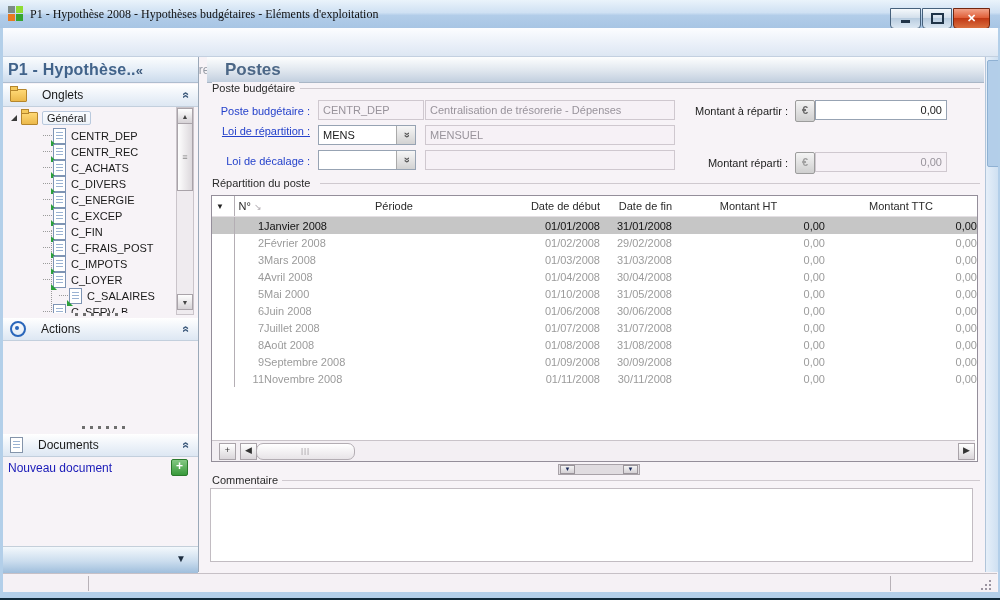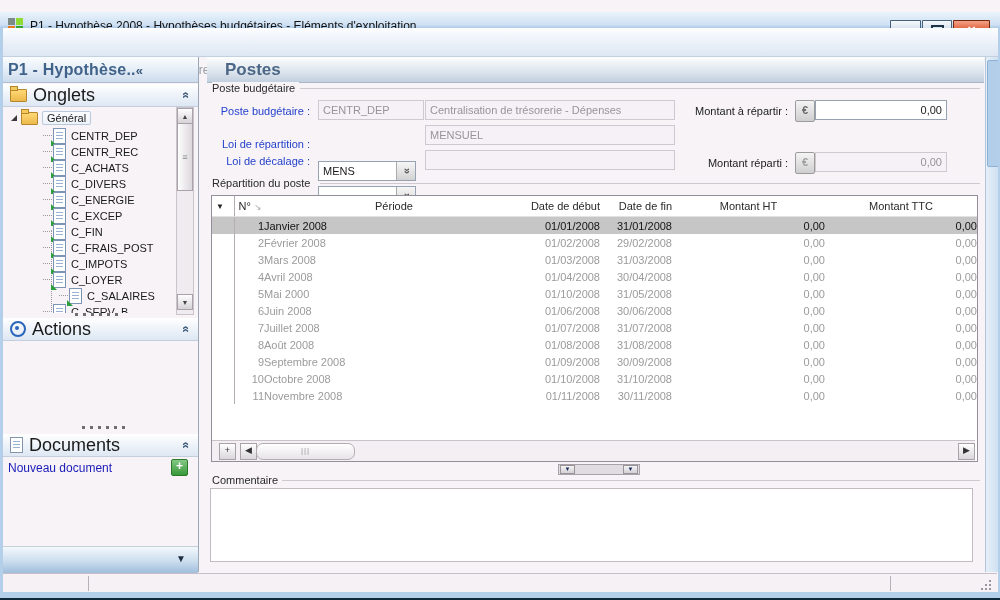--- a/index.html
+++ b/index.html
@@ -1,22 +1,22 @@
 <!DOCTYPE html>
 <html><head>
 <meta charset="utf-8">
 <style>
   html,body{margin:0;padding:0;background:#6a6a6a;font-family:"Liberation Sans",sans-serif;}
   .win{position:relative;width:1000px;height:600px;background:#f7f3f7;overflow:hidden;
        font-size:11px;color:#1a1a1a;}
   .abs{position:absolute;}
   
-  .titlebar{left:0;top:12px;width:1000px;height:28px;
+  .titlebar{left:0;top:0;width:1000px;height:28px;
     background:linear-gradient(#eaf3fb,#cfe1f3 45%,#b2cde9 55%,#a7c5e4);
-    border-bottom:1px solid #89a7c5;}
+    border-bottom:1px solid #89a7c5;font-family:Liberation Serif, serif;}
   .edge{background:#b3cfe9;}
   .edge-l{left:0;top:28px;width:3px;height:564px;}
   .edge-r{right:0;top:28px;width:2px;height:564px;}
   .edge-b{left:0;top:592px;width:1000px;height:6px;}
   .edge-bb{left:0;top:598px;width:1000px;height:2px;background:#10293a;}
   .appicon{left:8px;top:6px;width:16px;height:16px;}
   .appicon span{position:absolute;width:7px;height:7px;}
   .ai1{left:0;top:0;background:#7d8b88;}
   .ai2{left:8px;top:0;background:#8edc33;}
   .ai3{left:0;top:8px;background:#e87a20;}
@@ -75,21 +75,21 @@
   
   .side-title{left:3px;top:57px;width:195px;height:25px;
     background:linear-gradient(#fbfdfe,#e3ecf6 55%,#ccdbec);border-bottom:1px solid #aebdcf;
     line-height:25px;}
   .side-title b{font-size:16px;color:#41638a;padding-left:5px;letter-spacing:0.2px;}
   .chev{display:inline-block;font-weight:bold;color:#3d5a7c;}
   .chev-up{transform:rotate(90deg);}
   .chev-dn{transform:rotate(-90deg);}
   .phdr{left:3px;width:195px;height:22px;background:linear-gradient(#ffffff,#dde7f3);
     border-bottom:1px solid #c3cfdd;display:flex;align-items:center;}
-  .phdr .lbl{font-size:18px;margin-left:6px;flex:1;}
+  .phdr .lbl{font-size:12px;margin-left:15px;flex:1;}
   .phdr .chev{margin-right:8px;font-size:12px;}
   .folder{width:15px;height:11px;background:linear-gradient(#ffd976,#ecb94b);border:1px solid #b5862c;border-radius:1px;position:relative;margin-left:7px;}
   .folder:before{content:"";position:absolute;left:-1px;top:-4px;width:6px;height:3px;background:#f4c95c;border:1px solid #b5862c;}
   .docic{margin-left:7px;}
   .side-edge{left:198px;top:57px;width:1px;height:515px;background:#9aa8b8;}
   .tree{left:3px;top:106px;width:195px;height:207px;overflow:hidden;}
   .vdot{left:48px;top:124px;width:1px;height:188px;border-left:1px dotted #9a9a9a;}
   .trow{position:absolute;left:0;height:16px;display:flex;align-items:center;}
   .stub{width:9px;height:1px;border-top:1px dotted #9a9a9a;margin-right:1px;}
   .expander{width:0;height:0;border-left:6px solid transparent;border-bottom:6px solid #3a3a3a;margin:0 4px 0 8px;}
@@ -113,21 +113,21 @@
   
   .main-title{left:207px;top:57px;width:777px;height:25px;
     background:linear-gradient(#fdfefe,#dfe6ee 55%,#c2cfdf);border-bottom:1px solid #a9b6c6;line-height:25px;}
   .main-title b{font-size:17px;color:#4c6786;padding-left:18px;}
   .grp-lbl{font-size:11px;color:#2a2a2a;background:#f7f3f7;padding-right:4px;z-index:2;}
   .grp-line{height:1px;background:#cfc9cf;}
   .flabel{width:95px;text-align:right;color:#2542cb;}
   .klabel{width:95px;text-align:right;color:#222;}
   .ro{background:#f6f1f6;border:1px solid #cfc8cf;color:#98939b;line-height:18px;padding:0 4px;overflow:hidden;white-space:nowrap;}
   .wbox{background:#fff;border:1px solid #97a3b3;line-height:18px;padding:0 4px;}
-  .combo{background:#fff;border:1px solid #97a3b3;line-height:18px;margin-top:36px;}
+  .combo{background:#fff;border:1px solid #97a3b3;line-height:18px;}
   .combo .val{position:absolute;left:4px;top:0;line-height:18px;}
   .cbtn{position:absolute;right:0;top:0;width:18px;height:18px;background:linear-gradient(#f6f6f6,#d2d2d2);
     border-left:1px solid #aaa;display:flex;align-items:center;justify-content:center;}
   .cbtn .chev{color:#555;font-size:11px;}
   .eurobtn{width:18px;height:20px;background:linear-gradient(#f4f4f4,#cfcfcf);border:1px solid #9c9c9c;
     color:#6b6b6b;font-weight:bold;text-align:center;line-height:18px;border-radius:2px;}
   .amt{text-align:right;}
   
   .gridbox{left:211px;top:195px;width:765px;height:265px;background:#fff;border:1px solid #948e9a;}
   table.grid{border-collapse:collapse;table-layout:fixed;width:765px;font-size:11px;}
@@ -414,21 +414,21 @@
   <div class="abs grp-lbl" style="left:212px;top:82px;">Poste budgétaire</div>
   <div class="abs grp-line" style="left:300px;top:88px;width:680px;"></div>
 
   <div class="abs flabel" style="left:215px;top:105px;">Poste budgétaire :</div>
   <div class="abs ro" style="left:318px;top:100px;width:96px;height:18px;">CENTR_DEP</div>
   <div class="abs ro" style="left:425px;top:100px;width:240px;height:18px;">Centralisation de trésorerie - Dépenses</div>
   <div class="abs klabel" style="left:693px;top:105px;">Montant à répartir :</div>
   <div class="abs eurobtn" style="left:795px;top:100px;">€</div>
   <div class="abs wbox amt" style="left:815px;top:100px;width:122px;height:18px;">0,00</div>
 
-  <div class="abs flabel" style="left:215px;top:138px;">Loi de répartition :</div>
+  <div class="abs flabel" style="left:215px;top:125px;text-decoration:underline;">Loi de répartition :</div>
   <div class="abs combo" style="left:318px;top:125px;width:96px;height:18px;">
     <span class="val">MENS</span>
     <span class="cbtn">
         <span class="chev chev-dn">«</span>
       </span>
   </div>
   <div class="abs ro" style="left:425px;top:125px;width:240px;height:18px;">MENSUEL</div>
 
   <div class="abs flabel" style="left:215px;top:155px;">Loi de décalage :</div>
   <div class="abs combo" style="left:318px;top:150px;width:96px;height:18px;">
@@ -543,29 +543,20 @@
             <td class="gut"></td>
             <td class="cn">9</td>
             <td class="cp">Septembre 2008</td>
             <td class="cd">01/09/2008</td>
             <td class="cf">30/09/2008</td>
             <td class="ch">0,00</td>
             <td class="ct">0,00</td>
           </tr>
       <tr class="body">
             <td class="gut"></td>
-            <td class="cn">10</td>
-            <td class="cp">Octobre 2008</td>
-            <td class="cd">01/10/2008</td>
-            <td class="cf">31/10/2008</td>
-            <td class="ch">0,00</td>
-            <td class="ct">0,00</td>
-          </tr>
-      <tr class="body">
-            <td class="gut"></td>
             <td class="cn">11</td>
             <td class="cp">Novembre 2008</td>
             <td class="cd">01/11/2008</td>
             <td class="cf">30/11/2008</td>
             <td class="ch">0,00</td>
             <td class="ct">0,00</td>
           </tr>
     </tbody>
       </table>
     <div class="hscroll">

